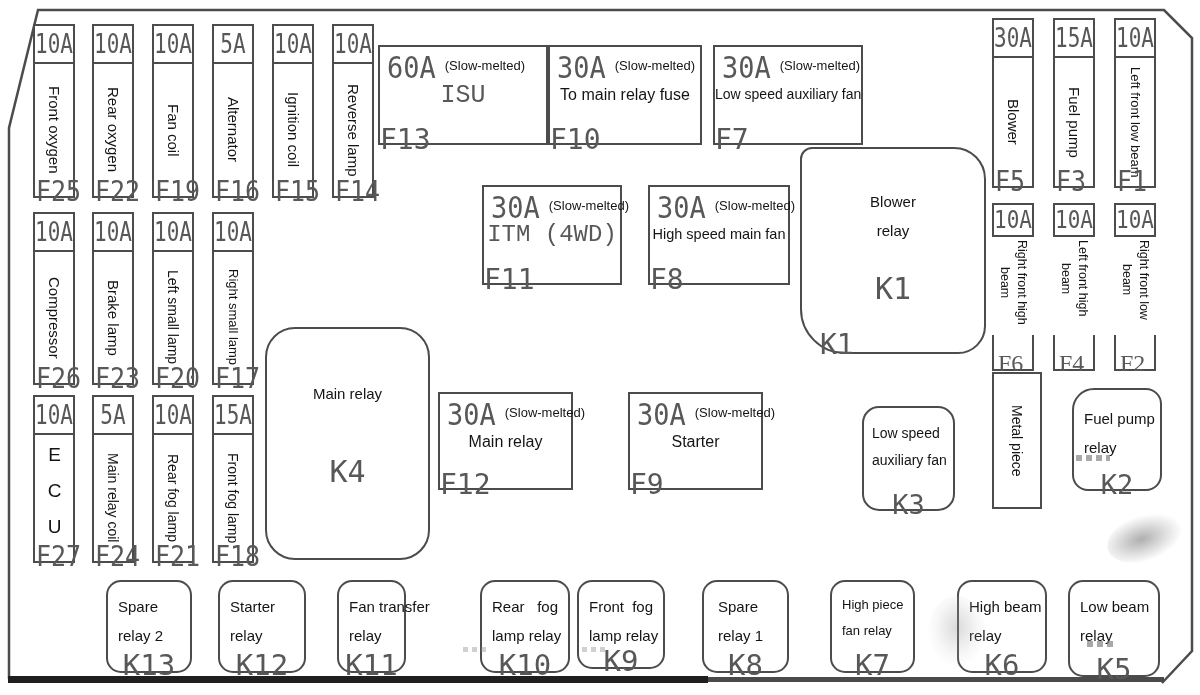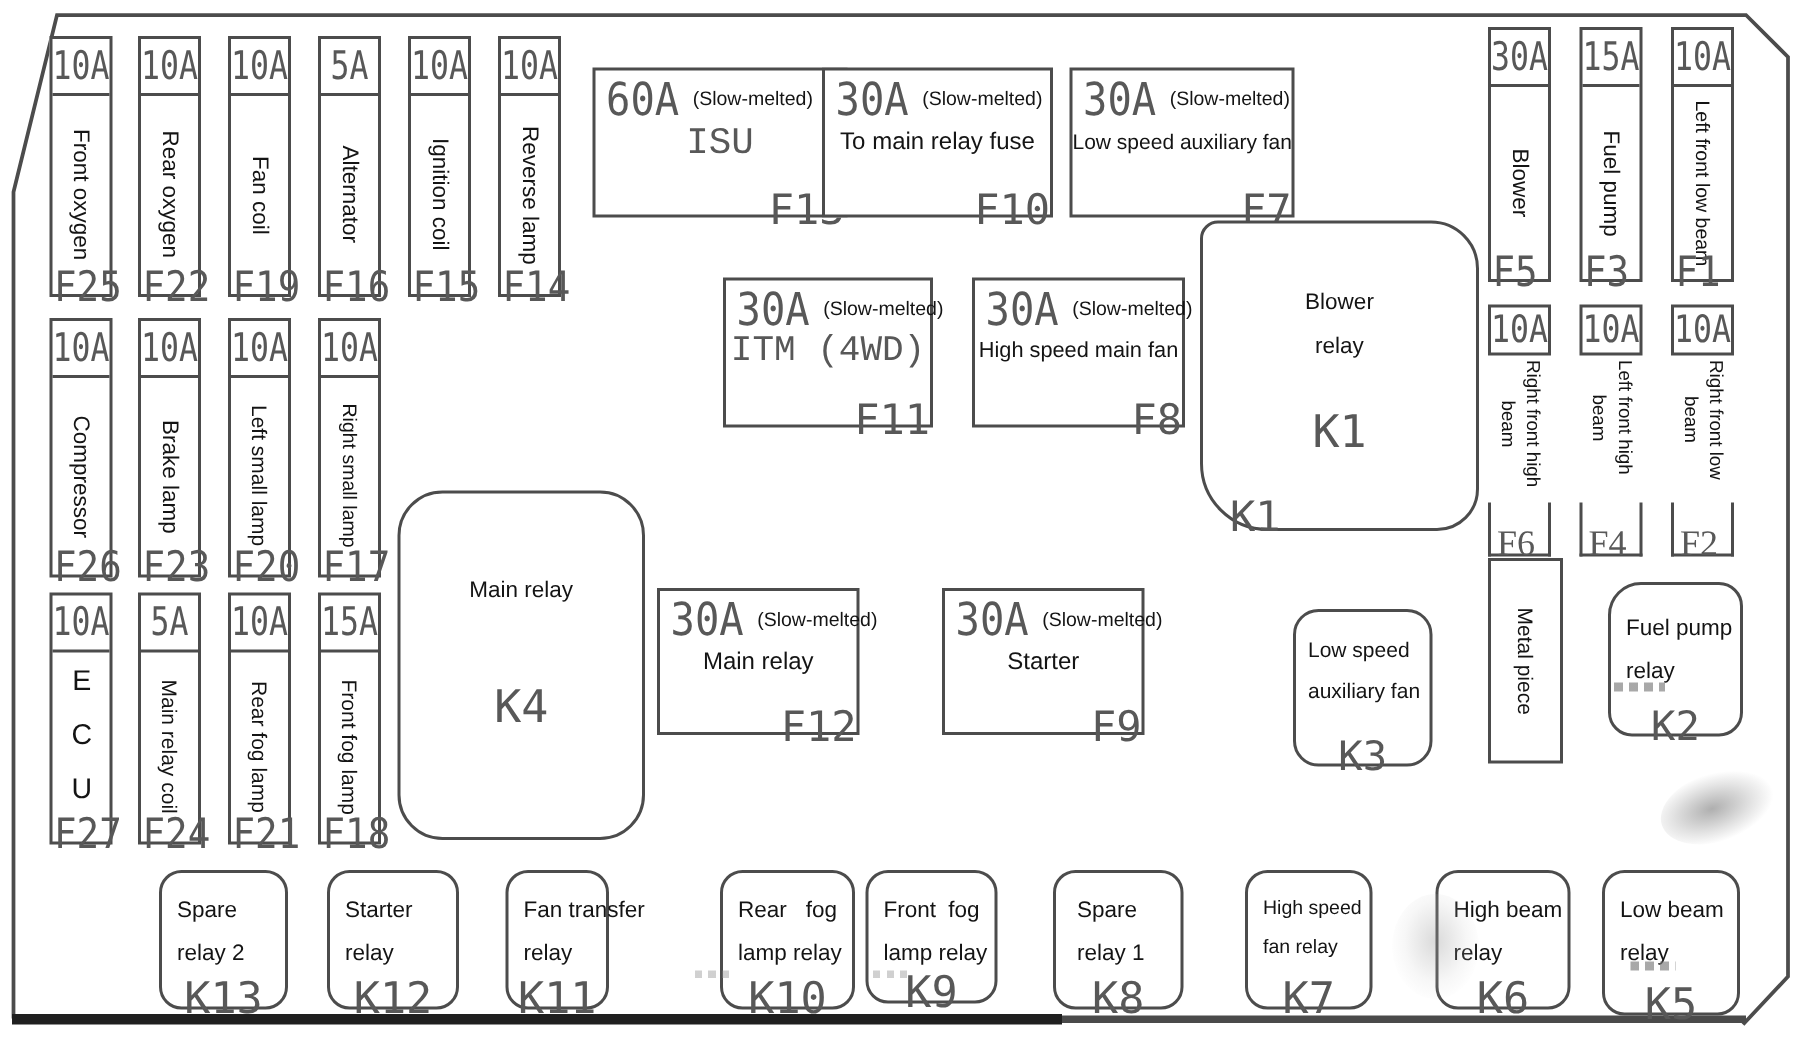--- a/index.html
+++ b/index.html
@@ -33,21 +33,21 @@
          font-size:24px;color:#585858;white-space:nowrap;line-height:1;}
 
   
   .sbox{position:absolute;border:2px solid #4c4c4c;background:#fff;}
   .srow{display:flex;align-items:flex-start;padding:5px 0 0 7px;}
   .samp{font-family:"DejaVu Sans Mono",monospace;font-size:27px;color:#585858;line-height:1;
         transform:scaleY(1.12);transform-origin:top left;}
   .snote{font-size:13px;color:#141414;margin:6px 0 0 9px;white-space:nowrap;}
   .sname{font-size:16px;color:#141414;text-align:center;margin-top:7px;white-space:nowrap;}
   .cadn{font-family:Liberation Mono, monospace;font-size:25px;color:#585858;margin-top:2px;}
-  .sid{position:absolute;bottom:-11px;left:0;right:0;text-align:right;
+  .sid{position:absolute;bottom:-11px;left:0;right:0;text-align:left;
        font-family:"DejaVu Sans Mono",monospace;font-size:28px;color:#585858;line-height:1;}
 
   
   .rbox{position:absolute;border:2px solid #4c4c4c;border-radius:15px;background:#fff;
         font-size:15px;color:#141414;padding-top:10px;}
   .rline{padding:0 10px;line-height:29px;white-space:nowrap;}
   .just{text-align:justify;text-align-last:justify;}
   .kid{position:absolute;bottom:-9px;left:0;right:0;text-align:center;
        font-family:"DejaVu Sans Mono",monospace;font-size:29px;color:#585858;line-height:1;}
   .kbig{position:absolute;left:0;right:0;text-align:center;
@@ -196,21 +196,21 @@
   <div class="strip" style="left:212px;top:395px;height:168px">
       <div class="amp">
         <span>15A</span>
       </div>
       <div class="vwrap">
         <span class="vlabel" style="font-size:14px">Front fog lamp</span>
       </div>
       <div class="fnum">F18</div>
     </div>
 
-  <div class="sbox" style="left:395px;top:45px;width:170px;height:100px">
+  <div class="sbox" style="left:378px;top:45px;width:170px;height:100px">
     <div class="srow">
         <span class="samp">60A</span>
         <span class="snote">(Slow-melted)</span>
       </div>
     <div class="sname cadn">ISU</div>
     <div class="sid">F13</div>
   </div>
   <div class="sbox" style="left:548px;top:45px;width:154px;height:100px">
     <div class="srow">
         <span class="samp">30A</span>
@@ -383,21 +383,21 @@
     <div class="rline just">Front fog</div>
     <div class="rline">lamp relay</div>
     <div class="kid">K9</div>
   </div>
   <div class="rbox" style="left:702px;top:580px;width:87px;height:93px">
     <div class="rline" style="padding-left:14px">Spare</div>
     <div class="rline" style="padding-left:14px">relay 1</div>
     <div class="kid">K8</div>
   </div>
   <div class="rbox" style="left:830px;top:580px;width:85px;height:93px;font-size:13px">
-    <div class="rline just" style="line-height:26px">High speed</div>
+    <div class="rline just" style="line-height:26px">High piece</div>
     <div class="rline" style="line-height:26px">fan relay</div>
     <div class="kid">K7</div>
   </div>
   <div class="rbox" style="left:957px;top:580px;width:90px;height:93px">
     <div class="rline just">High beam</div>
     <div class="rline">relay</div>
     <div class="kid">K6</div>
   </div>
   <div class="rbox" style="left:1068px;top:580px;width:92px;height:97px">
     <div class="rline">Low beam</div>

